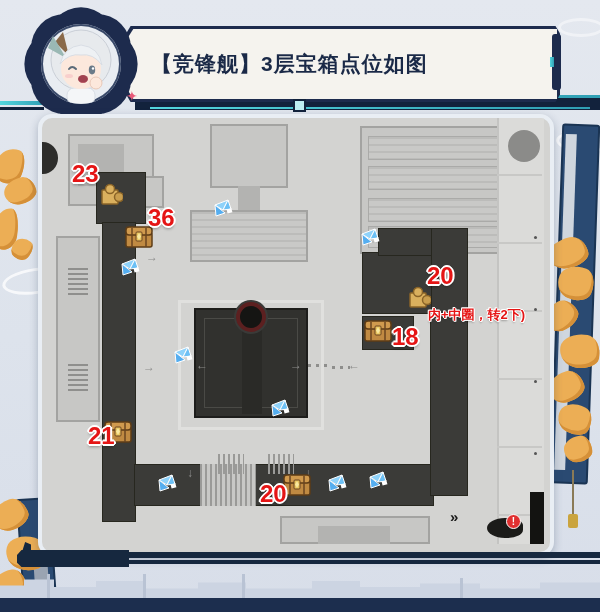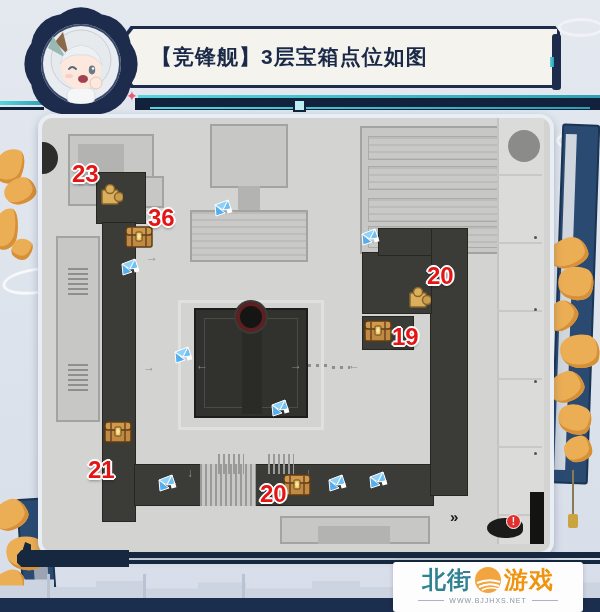--- a/index.html
+++ b/index.html
@@ -7,21 +7,21 @@
     background:linear-gradient(180deg,#e4e8ef 0%,#dde3ec 55%,#d8dee9 100%);
     font-family:"Liberation Sans","DejaVu Sans",sans-serif;}
   .abs{position:absolute;}
   
   .leaf{position:absolute;background:#ecae55;border-radius:62% 38% 55% 45%/48% 62% 38% 52%;
     box-shadow:inset -3px -3px 0 #d59038;}
   .banner{position:absolute;background:#2a4a72;border:2px solid #1a3453;border-radius:3px;}
   .swirl{position:absolute;border:3px solid rgba(255,255,255,.75);border-radius:50%;}
   .cord{position:absolute;background:#8a7a56;}
   
-  .titlebox-outer{position:absolute;left:108px;top:26px;width:452px;height:62px;background:#1d2b4d;
+  .titlebox-outer{position:absolute;left:108px;top:26px;width:452px;height:76px;background:#1d2b4d;
     clip-path:polygon(0 50%,5% 0,99% 0,100% 10%,100% 90%,99% 100%,5% 100%);}
   .titlebox-inner{position:absolute;inset:3px;background:#f5f3ee;
     clip-path:polygon(0 50%,5% 0,100% 0,100% 100%,5% 100%);}
   .page-title{position:absolute;left:40px;top:50%;transform:translateY(-50%);
     font-size:21px;font-weight:bold;color:#1a2947;letter-spacing:1px;white-space:nowrap;}
   .hbar{position:absolute;background:#12223c;}
   .teal{background:linear-gradient(90deg,#53d6de,#2f9fb4);}
   .avatar-wrap{position:absolute;left:26px;top:12px;width:110px;height:104px;}
   .av-shape{position:absolute;left:5px;top:2px;width:100px;height:100px;background:#1d2b4d;border-radius:34%;}
   .av-shape.r{transform:rotate(45deg);}
@@ -289,40 +289,41 @@
           <rect x="11" y="6" width="6" height="9" rx="1" fill="#e8c35e" stroke="#6b4420" stroke-width="1"></rect>
           <path d="M14 7 L16 10.5 L14 14 L12 10.5 Z" fill="#f8e8a0"></path>
         </svg>
 
       <div class="mnum" style="left:385px;top:146px;">20</div>
       <svg class="icon" style="left:363px;top:166px;" width="26" height="26" viewBox="0 0 26 26">
           <rect x="5" y="9" width="16" height="14" rx="1" fill="#dab05e" stroke="#8a6428" stroke-width="1.5"></rect>
           <circle cx="13" cy="8" r="4.5" fill="#dab05e" stroke="#8a6428" stroke-width="1.5"></circle>
           <circle cx="22" cy="16" r="4.5" fill="#c99e4e" stroke="#8a6428" stroke-width="1.5"></circle>
         </svg>
+      <div class="mnote" style="left:386px;top:189px;">内+中圈，转2下)</div>
 
       <svg class="icon" style="left:322px;top:202px;" width="28" height="22" viewBox="0 0 28 22">
           <rect x="1" y="7" width="26" height="14" rx="2" fill="#c08a42" stroke="#5e3c16" stroke-width="1.5"></rect>
           <rect x="1" y="1" width="26" height="8" rx="3" fill="#d09a4e" stroke="#5e3c16" stroke-width="1.5"></rect>
           <line x1="7" y1="2" x2="7" y2="21" stroke="#6b4420" stroke-width="1.5"></line>
           <line x1="21" y1="2" x2="21" y2="21" stroke="#6b4420" stroke-width="1.5"></line>
           <rect x="11" y="6" width="6" height="9" rx="1" fill="#e8c35e" stroke="#6b4420" stroke-width="1"></rect>
           <path d="M14 7 L16 10.5 L14 14 L12 10.5 Z" fill="#f8e8a0"></path>
         </svg>
-      <div class="mnum" style="left:350px;top:207px;">19</div>
+      <div class="mnum" style="left:350px;top:207px;">18</div>
 
       <svg class="icon" style="left:62px;top:303px;" width="28" height="22" viewBox="0 0 28 22">
           <rect x="1" y="7" width="26" height="14" rx="2" fill="#c08a42" stroke="#5e3c16" stroke-width="1.5"></rect>
           <rect x="1" y="1" width="26" height="8" rx="3" fill="#d09a4e" stroke="#5e3c16" stroke-width="1.5"></rect>
           <line x1="7" y1="2" x2="7" y2="21" stroke="#6b4420" stroke-width="1.5"></line>
           <line x1="21" y1="2" x2="21" y2="21" stroke="#6b4420" stroke-width="1.5"></line>
           <rect x="11" y="6" width="6" height="9" rx="1" fill="#e8c35e" stroke="#6b4420" stroke-width="1"></rect>
           <path d="M14 7 L16 10.5 L14 14 L12 10.5 Z" fill="#f8e8a0"></path>
         </svg>
-      <div class="mnum" style="left:46px;top:340px;">21</div>
+      <div class="mnum" style="left:46px;top:306px;">21</div>
 
       <svg class="icon" style="left:241px;top:356px;" width="28" height="22" viewBox="0 0 28 22">
           <rect x="1" y="7" width="26" height="14" rx="2" fill="#c08a42" stroke="#5e3c16" stroke-width="1.5"></rect>
           <rect x="1" y="1" width="26" height="8" rx="3" fill="#d09a4e" stroke="#5e3c16" stroke-width="1.5"></rect>
           <line x1="7" y1="2" x2="7" y2="21" stroke="#6b4420" stroke-width="1.5"></line>
           <line x1="21" y1="2" x2="21" y2="21" stroke="#6b4420" stroke-width="1.5"></line>
           <rect x="11" y="6" width="6" height="9" rx="1" fill="#e8c35e" stroke="#6b4420" stroke-width="1"></rect>
           <path d="M14 7 L16 10.5 L14 14 L12 10.5 Z" fill="#f8e8a0"></path>
         </svg>
       <div class="mnum" style="left:218px;top:364px;">20</div>
@@ -334,31 +335,14 @@
   <div class="band-tall"></div>
   <div class="band-s1"></div>
   <div class="band-s2"></div>
   <div class="cityscape"></div>
   <div class="pole" style="left:47px;"></div>
   <div class="pole" style="left:143px;"></div>
   <div class="pole" style="left:242px;"></div>
   <div class="pole" style="left:460px;height:20px;top:578px;"></div>
   <div class="bottombar"></div>
 
-  <div class="wm">
-    <div class="wm-row">
-      <span class="wm-left">北街</span>
-      <svg width="28" height="28" viewBox="0 0 28 28">
-          <circle cx="14" cy="14" r="13" fill="#f2a43e"></circle>
-          <path d="M3 17 Q14 12 26 16" stroke="#fff" stroke-width="2" fill="none"></path>
-          <path d="M5 21 Q15 16 25 20" stroke="#fff" stroke-width="2" fill="none"></path>
-          <path d="M8 24 Q16 20 24 23" stroke="#fff" stroke-width="1.6" fill="none"></path>
-        </svg>
-      <span class="wm-right">游戏</span>
-    </div>
-    <div class="wm-url">
-      <span class="wm-dash"></span>
-      <span class="t">WWW.BJJHXS.NET</span>
-      <span class="wm-dash"></span>
-    </div>
-  </div>
 
 </div>
 
 </body></html>

